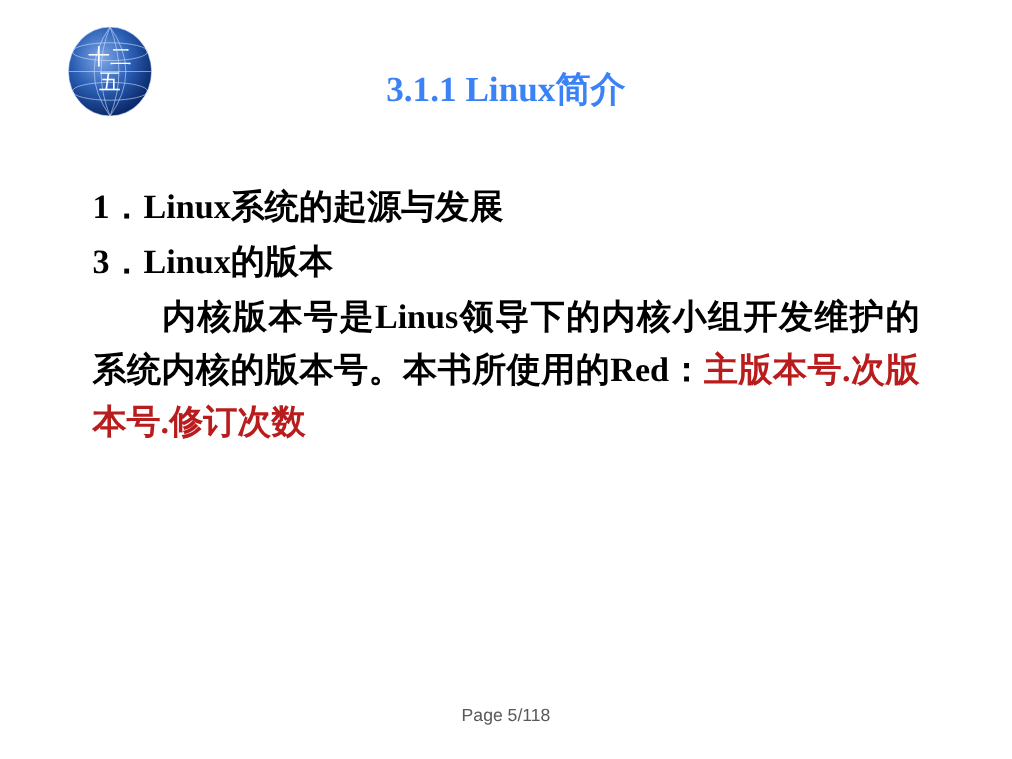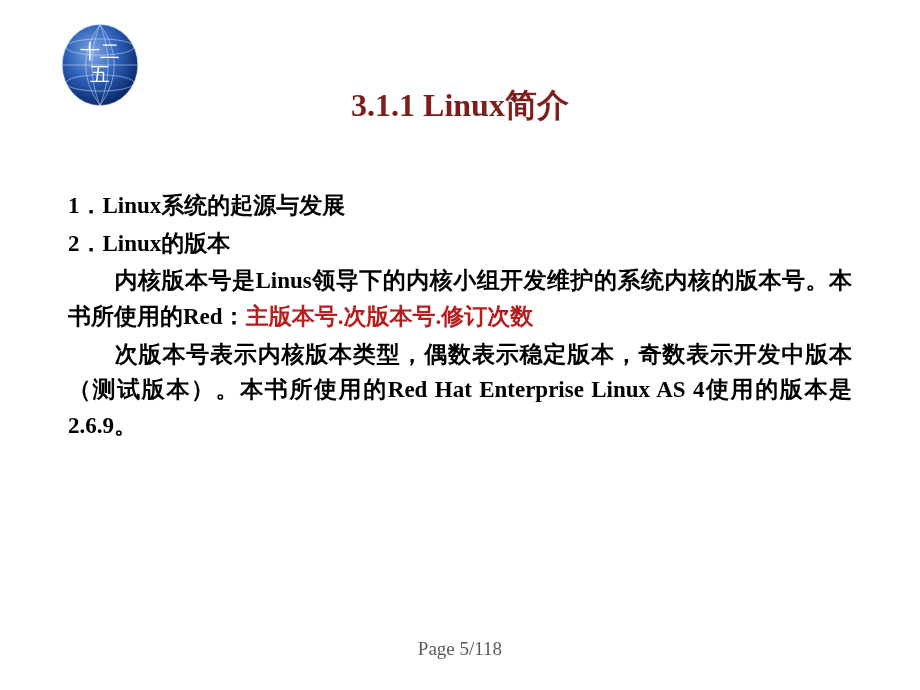--- a/index.html
+++ b/index.html
@@ -12,44 +12,44 @@
       height: 690px;
       background: #ffffff;
       font-family: "SimSun", "Microsoft YaHei", serif;
       position: relative;
       overflow: hidden;
     }
     .slide {
       width: 100%;
       height: 100%;
       position: relative;
-      padding: 20px 0;
+      padding: 20px 16px;
     }
     .logo {
       position: absolute;
       top: 20px;
       left: 55px;
       width: 90px;
       height: 90px;
     }
     .logo svg {
       width: 100%;
       height: 100%;
     }
     .title {
       text-align: center;
       font-size: 32px;
-      color: #7f1d1d;
-      margin-top: 64px;
+      color: #3b82f6;
+      margin-top: 40px;
       font-family: "Times New Roman", "SimSun", serif;
     }
     .body-content {
       margin-top: 60px;
       padding: 0 68px 0 68px;
-      font-size: 23px;
+      font-size: 31px;
       line-height: 1.55;
       color: #000;
       font-weight: bold;
       font-family: "Times New Roman", "SimSun", serif;
     }
     .item-1, .item-2 {
       margin-bottom: 2px;
     }
     .para-1 {
       margin-top: 2px;
@@ -71,23 +71,23 @@
       color: #b91c1c;
       font-weight: bold;
       font-family: "SimSun", serif;
     }
     .footer {
       position: absolute;
       bottom: 30px;
       left: 0;
       width: 100%;
       text-align: center;
-      font-size: 19px;
+      font-size: 16px;
       color: #595959;
-      font-family: Liberation Serif, serif;
+      font-family: Liberation Sans, sans-serif;
     }
   </style>
 </head>
 <body>
 
 <div class="slide">
 
   <div class="logo">
     <svg viewBox="0 0 100 100">
       <defs>
@@ -108,24 +108,21 @@
       <ellipse cx="50" cy="70" rx="38" ry="9" fill="none" stroke="#cfe0ff" stroke-width="0.6"></ellipse>
       <text x="50" y="42" text-anchor="middle" font-size="22" fill="#ffffff" font-family="KaiTi, SimSun">十二</text>
       <text x="50" y="68" text-anchor="middle" font-size="22" fill="#ffffff" font-family="KaiTi, SimSun">五</text>
     </svg>
   </div>
 
   <h1 class="title">3.1.1 Linux简介</h1>
 
   <div class="body-content">
     <div class="item-1">1．Linux系统的起源与发展</div>
-    <div class="item-2">2．Linux的版本</div>
+    <div class="item-2">3．Linux的版本</div>
     <div class="para-2">
       <span class="indent"></span><span>内核版本号是Linus领导下的内核小组开发维护的系统内核的版本号。本书所使用的Red：</span><span class="red">主版本号.次版本号.修订次数</span>
-    </div>
-    <div class="para-3">
-      <span class="indent"></span><span>次版本号表示内核版本类型，偶数表示稳定版本，奇数表示开发中版本（测试版本）。本书所使用的Red Hat Enterprise Linux AS 4使用的版本是2.6.9。</span>
     </div>
   </div>
 
   <div class="footer">Page 5/118</div>
 
 </div>
 
 </body></html>

